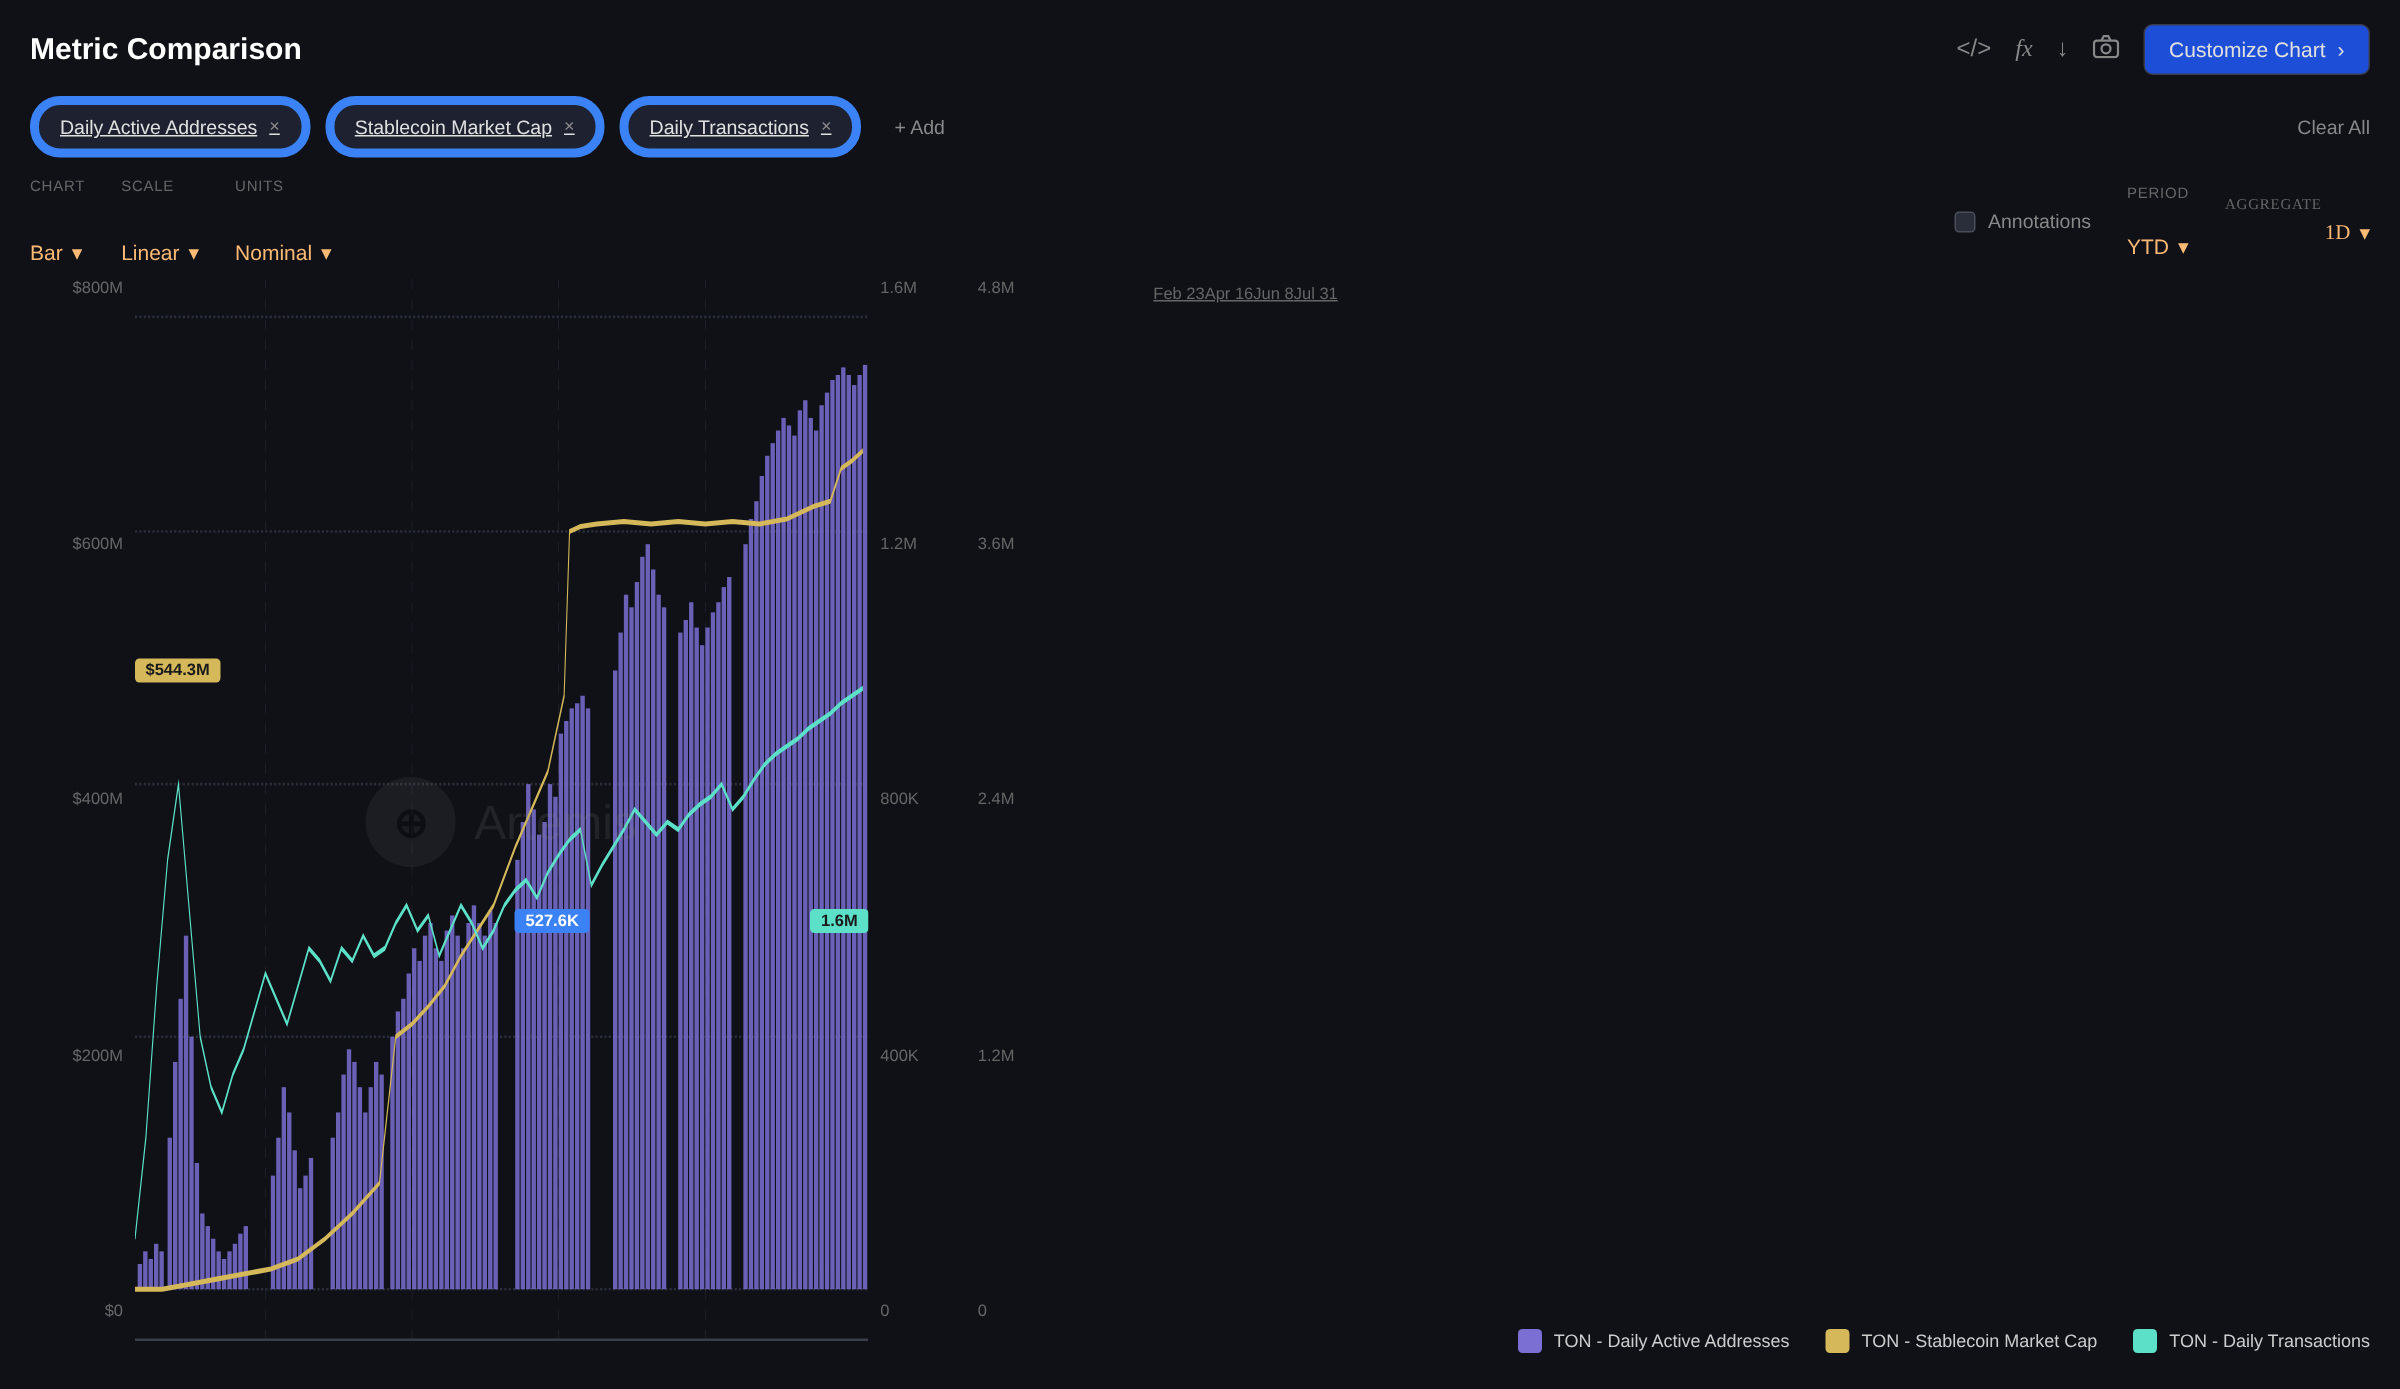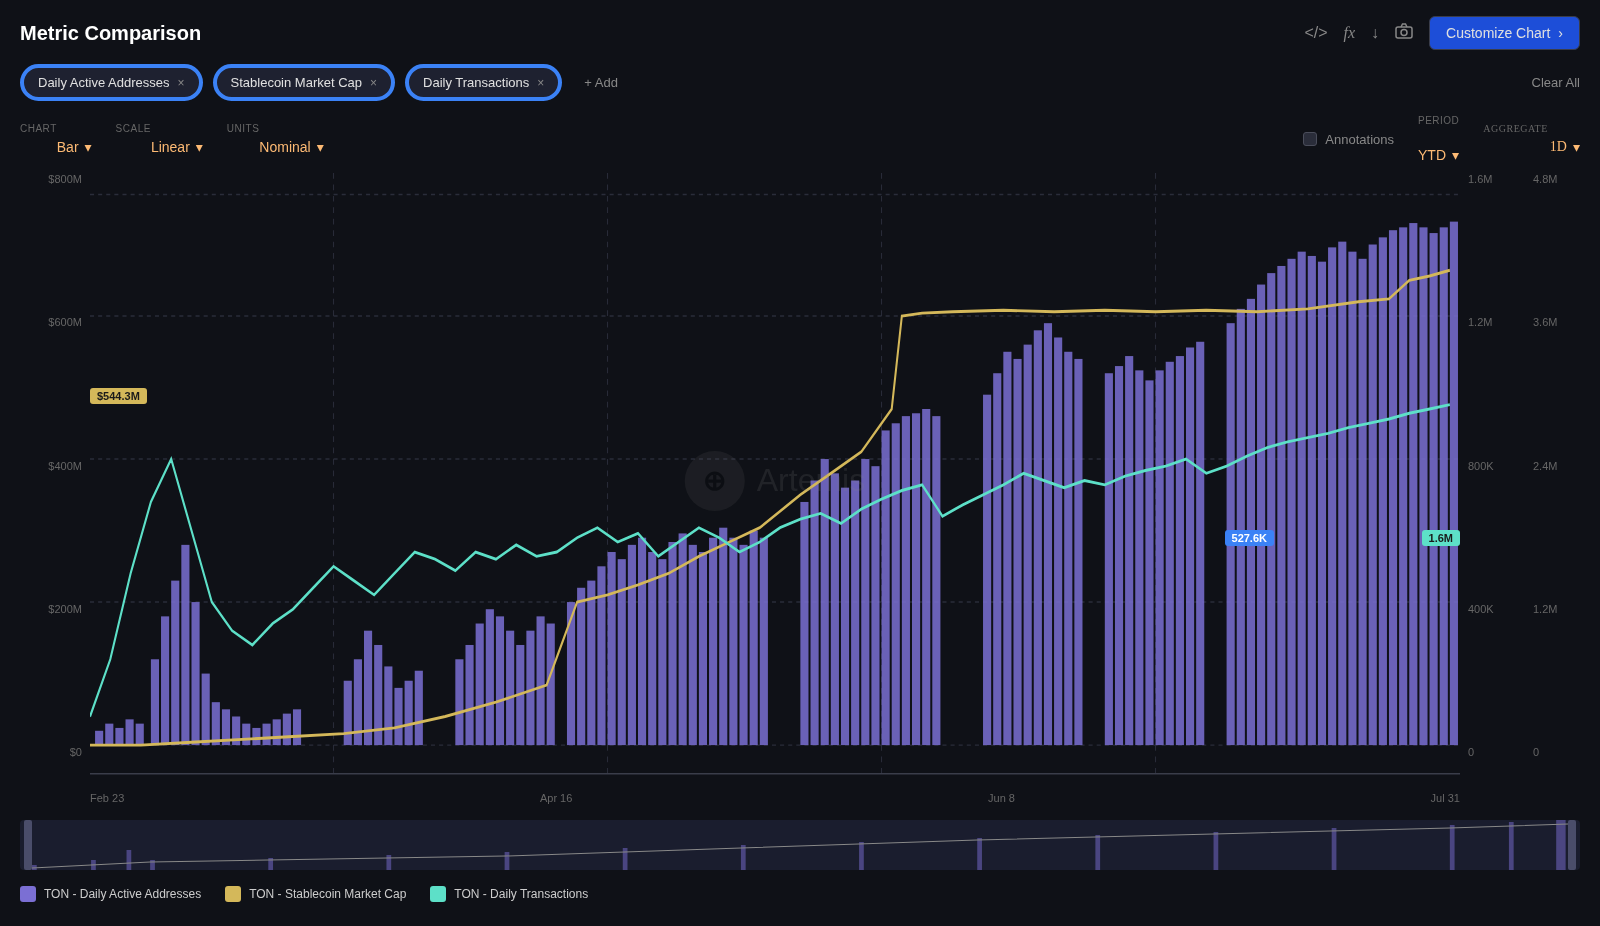--- a/index.html
+++ b/index.html
@@ -68,29 +68,30 @@
 
     .metrics-left {
       display: flex;
       align-items: center;
       gap: 10px;
       flex-wrap: wrap;
     }
 
     .metric-chip {
       background: #1e2130;
-      border: 4px solid #3b82f6;
+      border: 6px solid #3b82f6;
       color: #e0e0e0;
       padding: 7px 14px;
       border-radius: 20px;
       font-size: 13px;
       display: flex;
-      align-items: flex-end;
+      align-items: flex-start;
       gap: 8px;
       cursor: pointer;
+      text-decoration: underline;
     }
 
     .metric-chip .close {
       color: #888;
       font-size: 12px;
     }
 
     .add-btn {
       background: transparent;
       border: none;
@@ -111,21 +112,22 @@
     
     .controls-row {
       display: flex;
       align-items: center;
       gap: 24px;
       margin-bottom: 10px;
     }
 
     .control-group {
       display: flex;
-      gap: 0;
+      flex-direction: column;
+      gap: 14px;
     }
 
     .control-label {
       font-size: 10px;
       color: #666;
       text-transform: uppercase;
       letter-spacing: 0.5px;
     }
 
     .control-select {
@@ -170,21 +172,21 @@
       flex-direction: row;
       gap: 2px;
       font-family: Liberation Serif, serif;
     }
 
     
     .chart-wrapper {
       flex: 1;
       position: relative;
       display: flex;
-      flex-direction: column;
+      flex-direction: row;
     }
 
     .chart-area {
       flex: 1;
       position: relative;
       display: flex;
     }
 
     .y-axis-left {
       width: 70px;
@@ -269,20 +271,21 @@
     
     .x-axis {
       display: flex;
       padding-left: 70px;
       padding-right: 120px;
       justify-content: space-between;
       color: #666;
       font-size: 11px;
       margin-top: 4px;
       height: 20px;
+      text-decoration: underline;
     }
 
     
     .minimap-wrapper {
       padding: 8px 0;
       position: relative;
     }
 
     .minimap {
       height: 50px;

